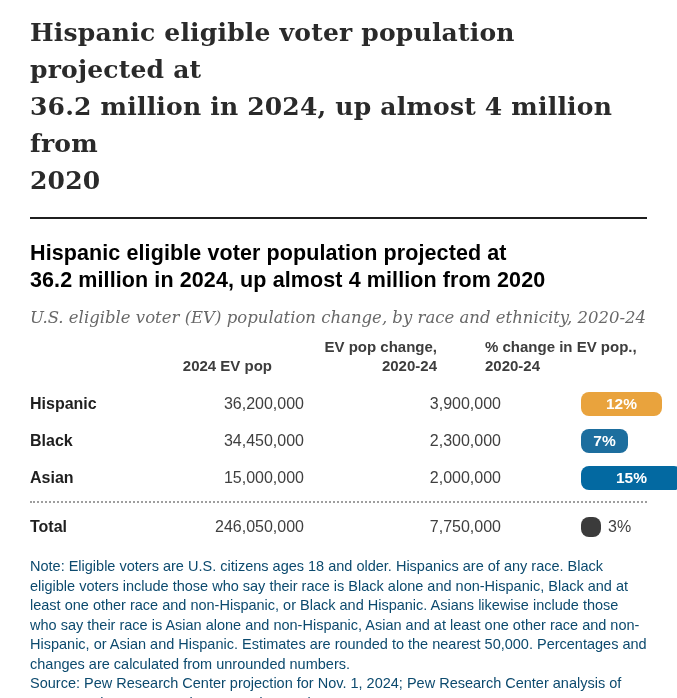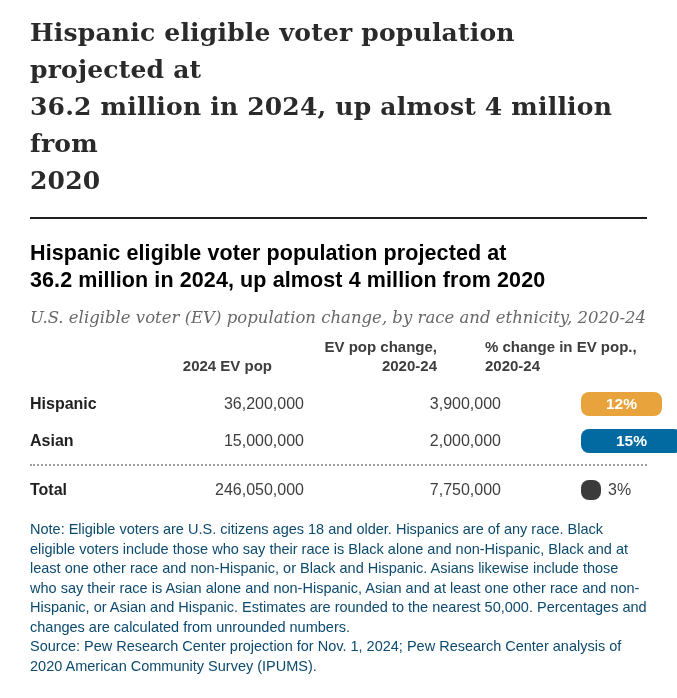--- a/index.html
+++ b/index.html
@@ -83,20 +83,31 @@
     <div class="val col2">36,200,000</div>
     <div class="val col3">3,900,000</div>
     <div class="barcell col4">
       <div class="bar" style="width: 81px; background: rgb(233, 163, 61);">
         <span class="bar-label-in">12%</span>
       </div>
 
     </div>
   </div>
 
+  <div class="grid row">
+    <div class="row-label">Black</div>
+    <div class="val col2">34,450,000</div>
+    <div class="val col3">2,300,000</div>
+    <div class="barcell col4">
+      <div class="bar" style="width: 47px; background: rgb(29, 110, 158);">
+        <span class="bar-label-in">7%</span>
+      </div>
+
+    </div>
+  </div>
 
   <div class="grid row">
     <div class="row-label">Asian</div>
     <div class="val col2">15,000,000</div>
     <div class="val col3">2,000,000</div>
     <div class="barcell col4">
       <div class="bar" style="width: 101px; background: #0369a1;">
         <span class="bar-label-in">15%</span>
       </div>
 

